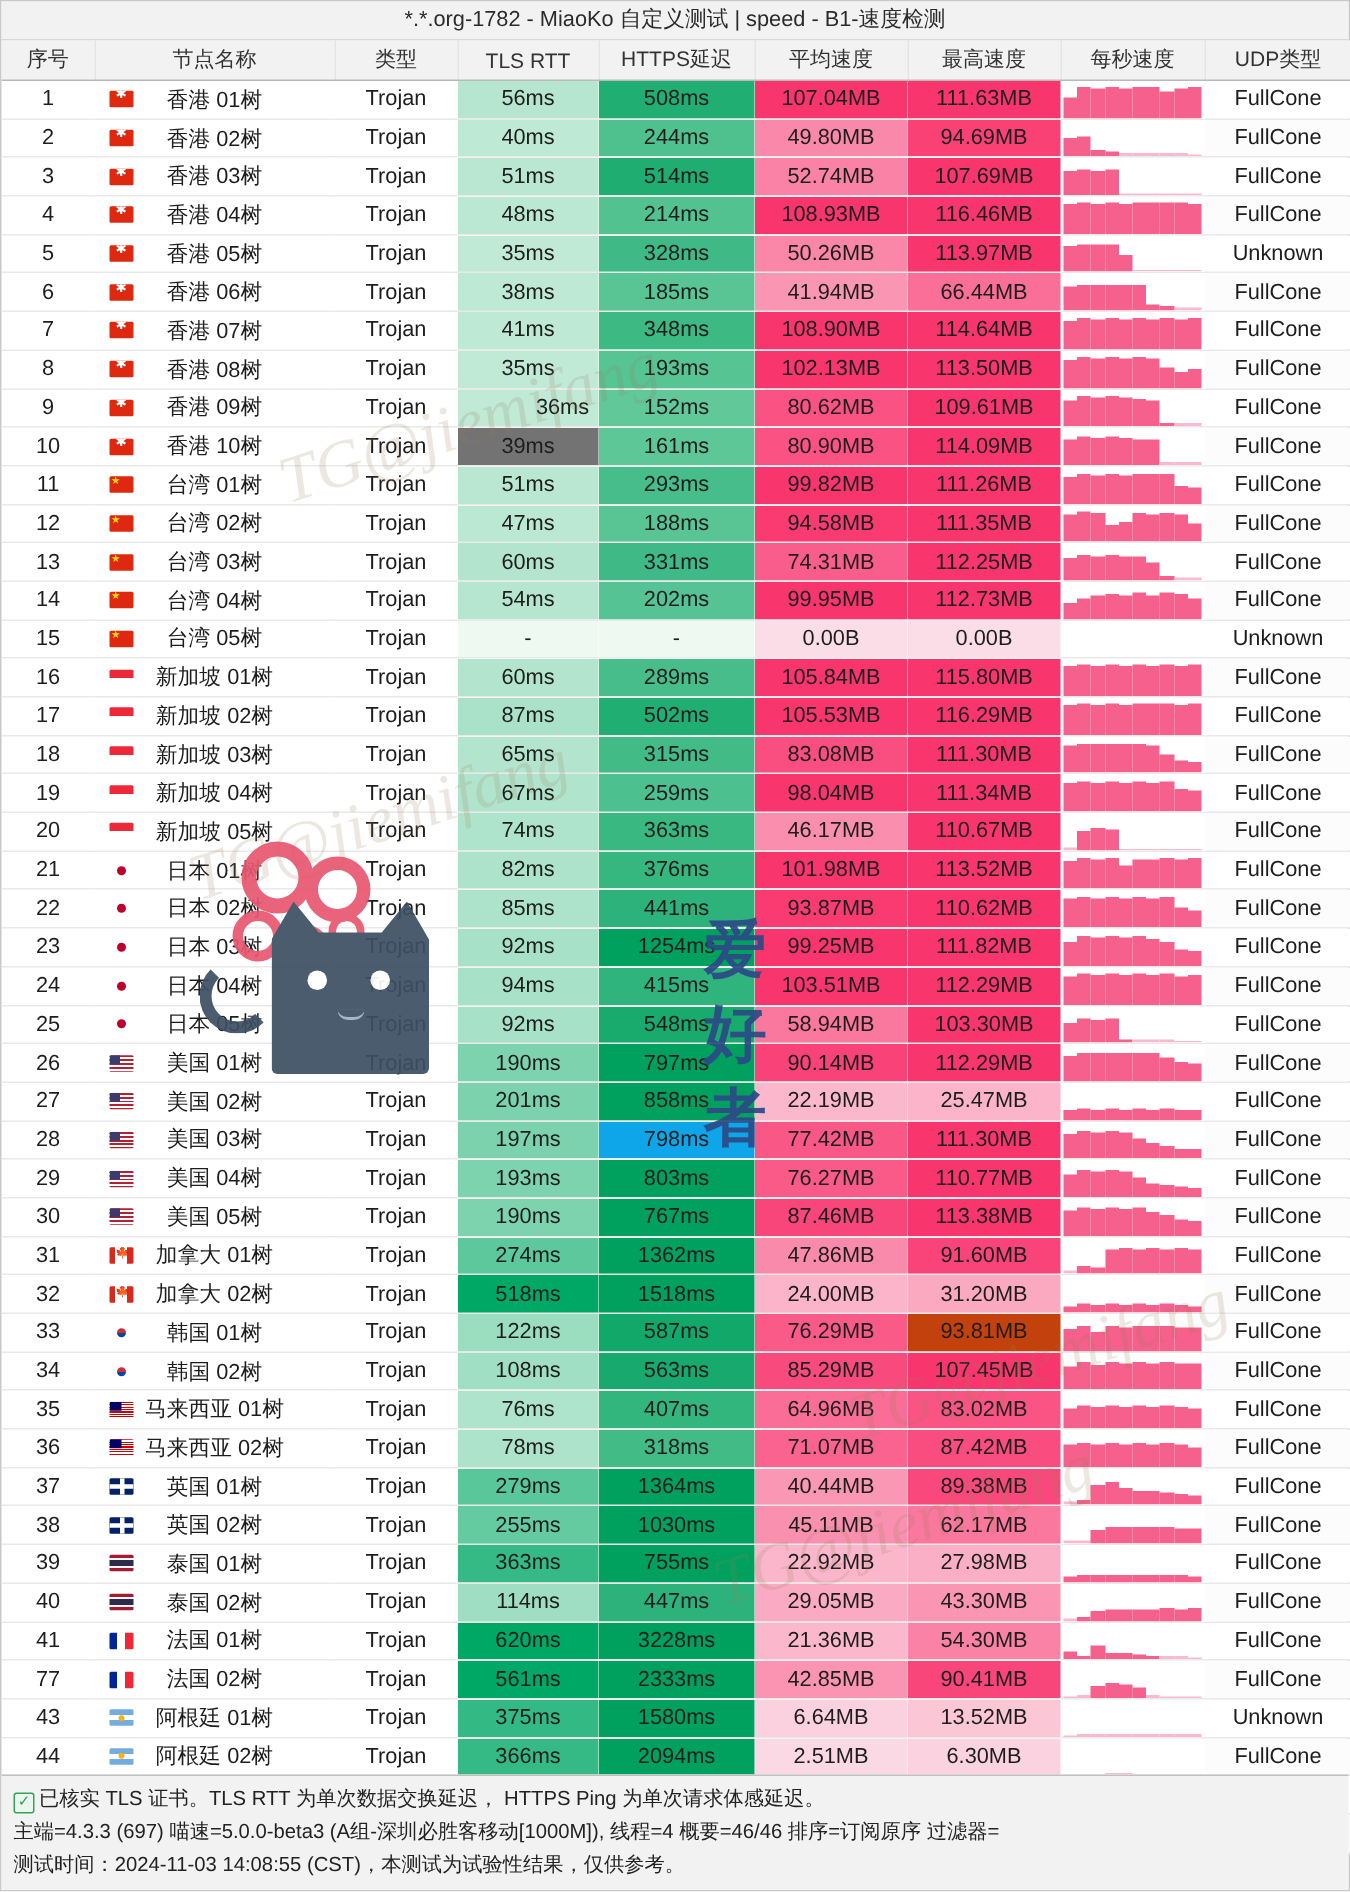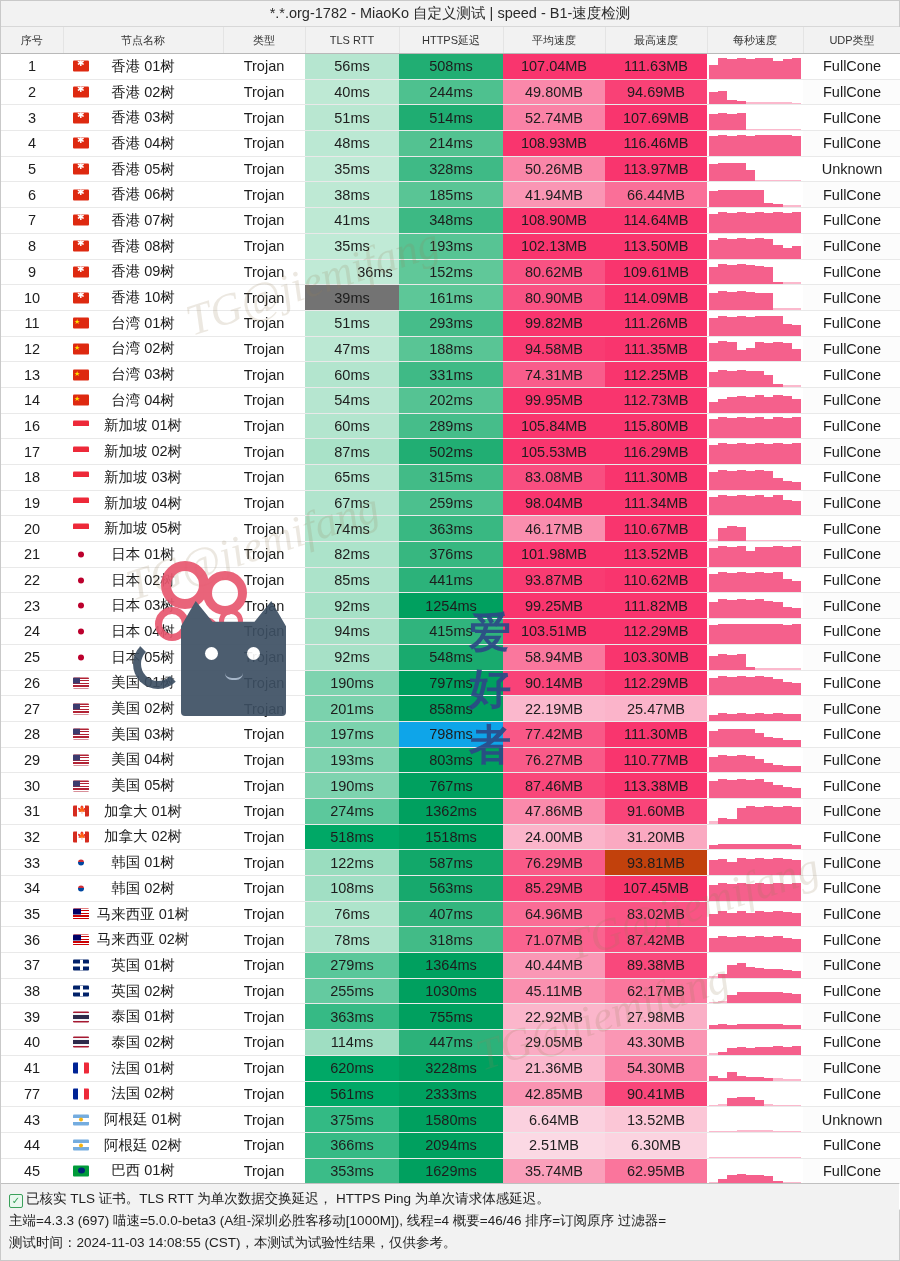--- a/index.html
+++ b/index.html
@@ -12,21 +12,21 @@
   }
   .sheet{position:relative;width:900px;height:1261px;box-sizing:border-box;border:1px solid #c9c9c9;}
   .title-bar{
     height:25px;line-height:25px;text-align:center;
     font-size:14.5px;color:#2b2b2b;background:#f2f2f2;
     border-bottom:1px solid #d8d8d8;
     white-space:nowrap;overflow:hidden;
   }
   table.grid{border-collapse:collapse;width:900px;table-layout:fixed;font-size:14px;}
   table.grid th{
-    background:#f2f2f2;color:#333;font-weight:400;font-size:11px;
+    background:#f2f2f2;color:#333;font-weight:400;font-size:14px;
     height:26px;border-bottom:1px solid #b9b9b9;border-right:1px solid #e4e4e4;
     text-align:center;padding:0;
   }
   table.grid td{
     height:24.7px;padding:0 2px;border-bottom:1px solid #e9e9e9;
     text-align:center;color:#1d1d1d;font-size:14.5px;white-space:nowrap;overflow:hidden;
   }
   
   col.c-idx{width:62px;}
   col.c-name{width:160px;}
@@ -477,20 +477,44 @@
               <i style="height: 17.16px;"></i>
               <i style="height: 15.84px;"></i>
               <i style="height: 17.16px;"></i>
               <i style="height: 16.28px;"></i>
               <i style="height: 13.2px;"></i>
             </div>
           </td>
           <td class="udp">FullCone</td>
         </tr>
         <tr class="row">
+          <td class="idx">15</td>
+          <td class="name"><span class="flag f-cn"></span><span>台湾 05树</span></td>
+          <td class="type">Trojan</td>
+          <td class="tls" style="background: rgb(238, 249, 242);">-</td>
+          <td class="https" style="background: rgb(238, 249, 242);">-</td>
+          <td class="avg" style="background: rgb(251, 221, 231);">0.00B</td>
+          <td class="max" style="background: rgb(251, 221, 231);">0.00B</td>
+          <td class="bars">
+            <div class="barwrap">
+              <i style="height: 0px;"></i>
+              <i style="height: 0px;"></i>
+              <i style="height: 0px;"></i>
+              <i style="height: 0px;"></i>
+              <i style="height: 0px;"></i>
+              <i style="height: 0px;"></i>
+              <i style="height: 0px;"></i>
+              <i style="height: 0px;"></i>
+              <i style="height: 0px;"></i>
+              <i style="height: 0px;"></i>
+            </div>
+          </td>
+          <td class="udp">Unknown</td>
+        </tr>
+        <tr class="row">
           <td class="idx">16</td>
           <td class="name"><span class="flag f-sg"></span><span>新加坡 01树</span></td>
           <td class="type">Trojan</td>
           <td class="tls" style="background: rgb(179, 229, 206);">60ms</td>
           <td class="https" style="background: rgb(70, 189, 138);">289ms</td>
           <td class="avg" style="background: rgb(249, 53, 110);">105.84MB</td>
           <td class="max" style="background: rgb(249, 53, 110); margin-top: 44px;">115.80MB</td>
           <td class="bars">
             <div class="barwrap">
               <i style="height: 19.8px;"></i>

